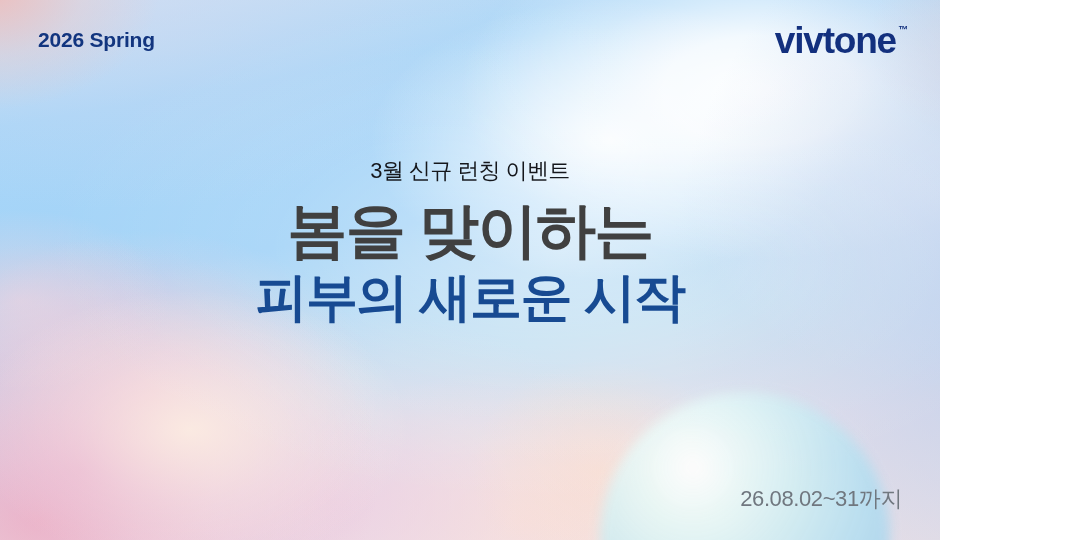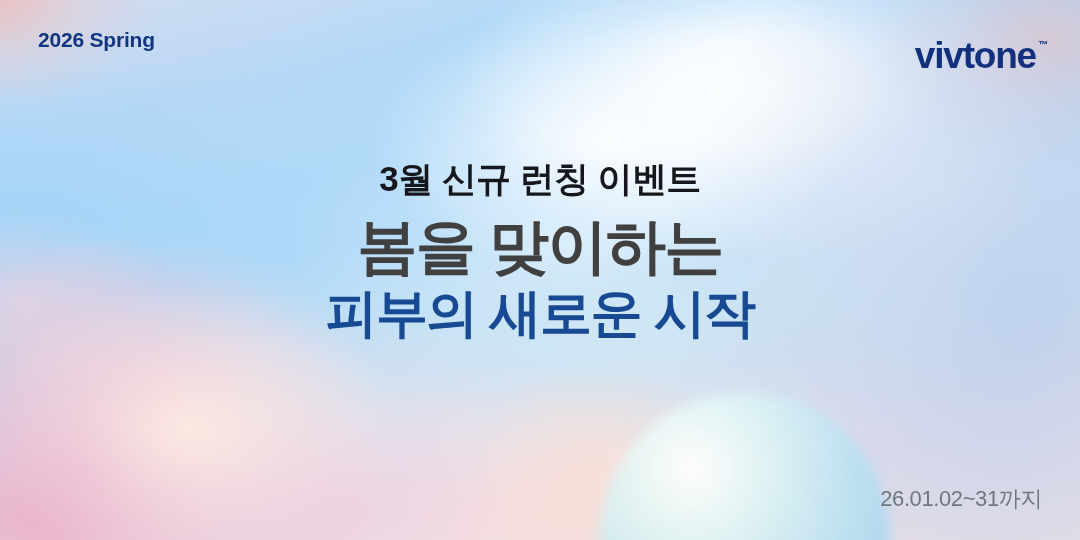--- a/index.html
+++ b/index.html
@@ -7,21 +7,21 @@
     margin: 0;
     padding: 0;
     background: #ffffff;
   }
   body {
     font-family: "Liberation Sans", "DejaVu Sans", sans-serif;
   }
 
   .banner {
     position: relative;
-    width: 1080px;
+    width: 940px;
     height: 540px;
     overflow: hidden;
     background: #a9d7f7;
     user-select: none;
   }
 
   
   .bg-layer {
     position: absolute;
     inset: 0;
@@ -173,21 +173,20 @@
     color: #12357f;
   }
 
   .logo {
     position: absolute;
     right: 32px;
     top: 22px;
     display: flex;
     align-items: flex-start;
     color: #13307e;
-    margin-top: 15px;
   }
   .logo-wordmark {
     font-size: 37px;
     font-weight: 700;
     letter-spacing: -1.2px;
     line-height: 1;
     color: #13307e;
   }
   .logo-tm {
     font-size: 10px;
@@ -200,22 +199,22 @@
 
   .headline-block {
     position: absolute;
     left: 0;
     right: 0;
     top: 158px;
     text-align: center;
   }
 
   .eyebrow {
-    font-size: 35px;
-    font-weight: 700;
+    font-size: 22px;
+    font-weight: 400;
     letter-spacing: -0.6px;
     color: #15171c;
     line-height: 1.2;
     margin: 0 0 14px 0;
   }
 
   .headline-1 {
     font-size: 60px;
     font-weight: 700;
     letter-spacing: -1.6px;
@@ -266,16 +265,16 @@
       <span class="logo-wordmark">vivtone</span>
       <span class="logo-tm">™</span>
     </div>
 
     <div class="headline-block">
       <p class="eyebrow">3월 신규 런칭 이벤트</p>
       <p class="headline-1">봄을 맞이하는</p>
       <p class="headline-2">피부의 새로운 시작</p>
     </div>
 
-    <div class="period">26.01.02~31까지</div>
+    <div class="period">26.08.02~31까지</div>
 
   </div>
 </div>
 
 </body></html>

